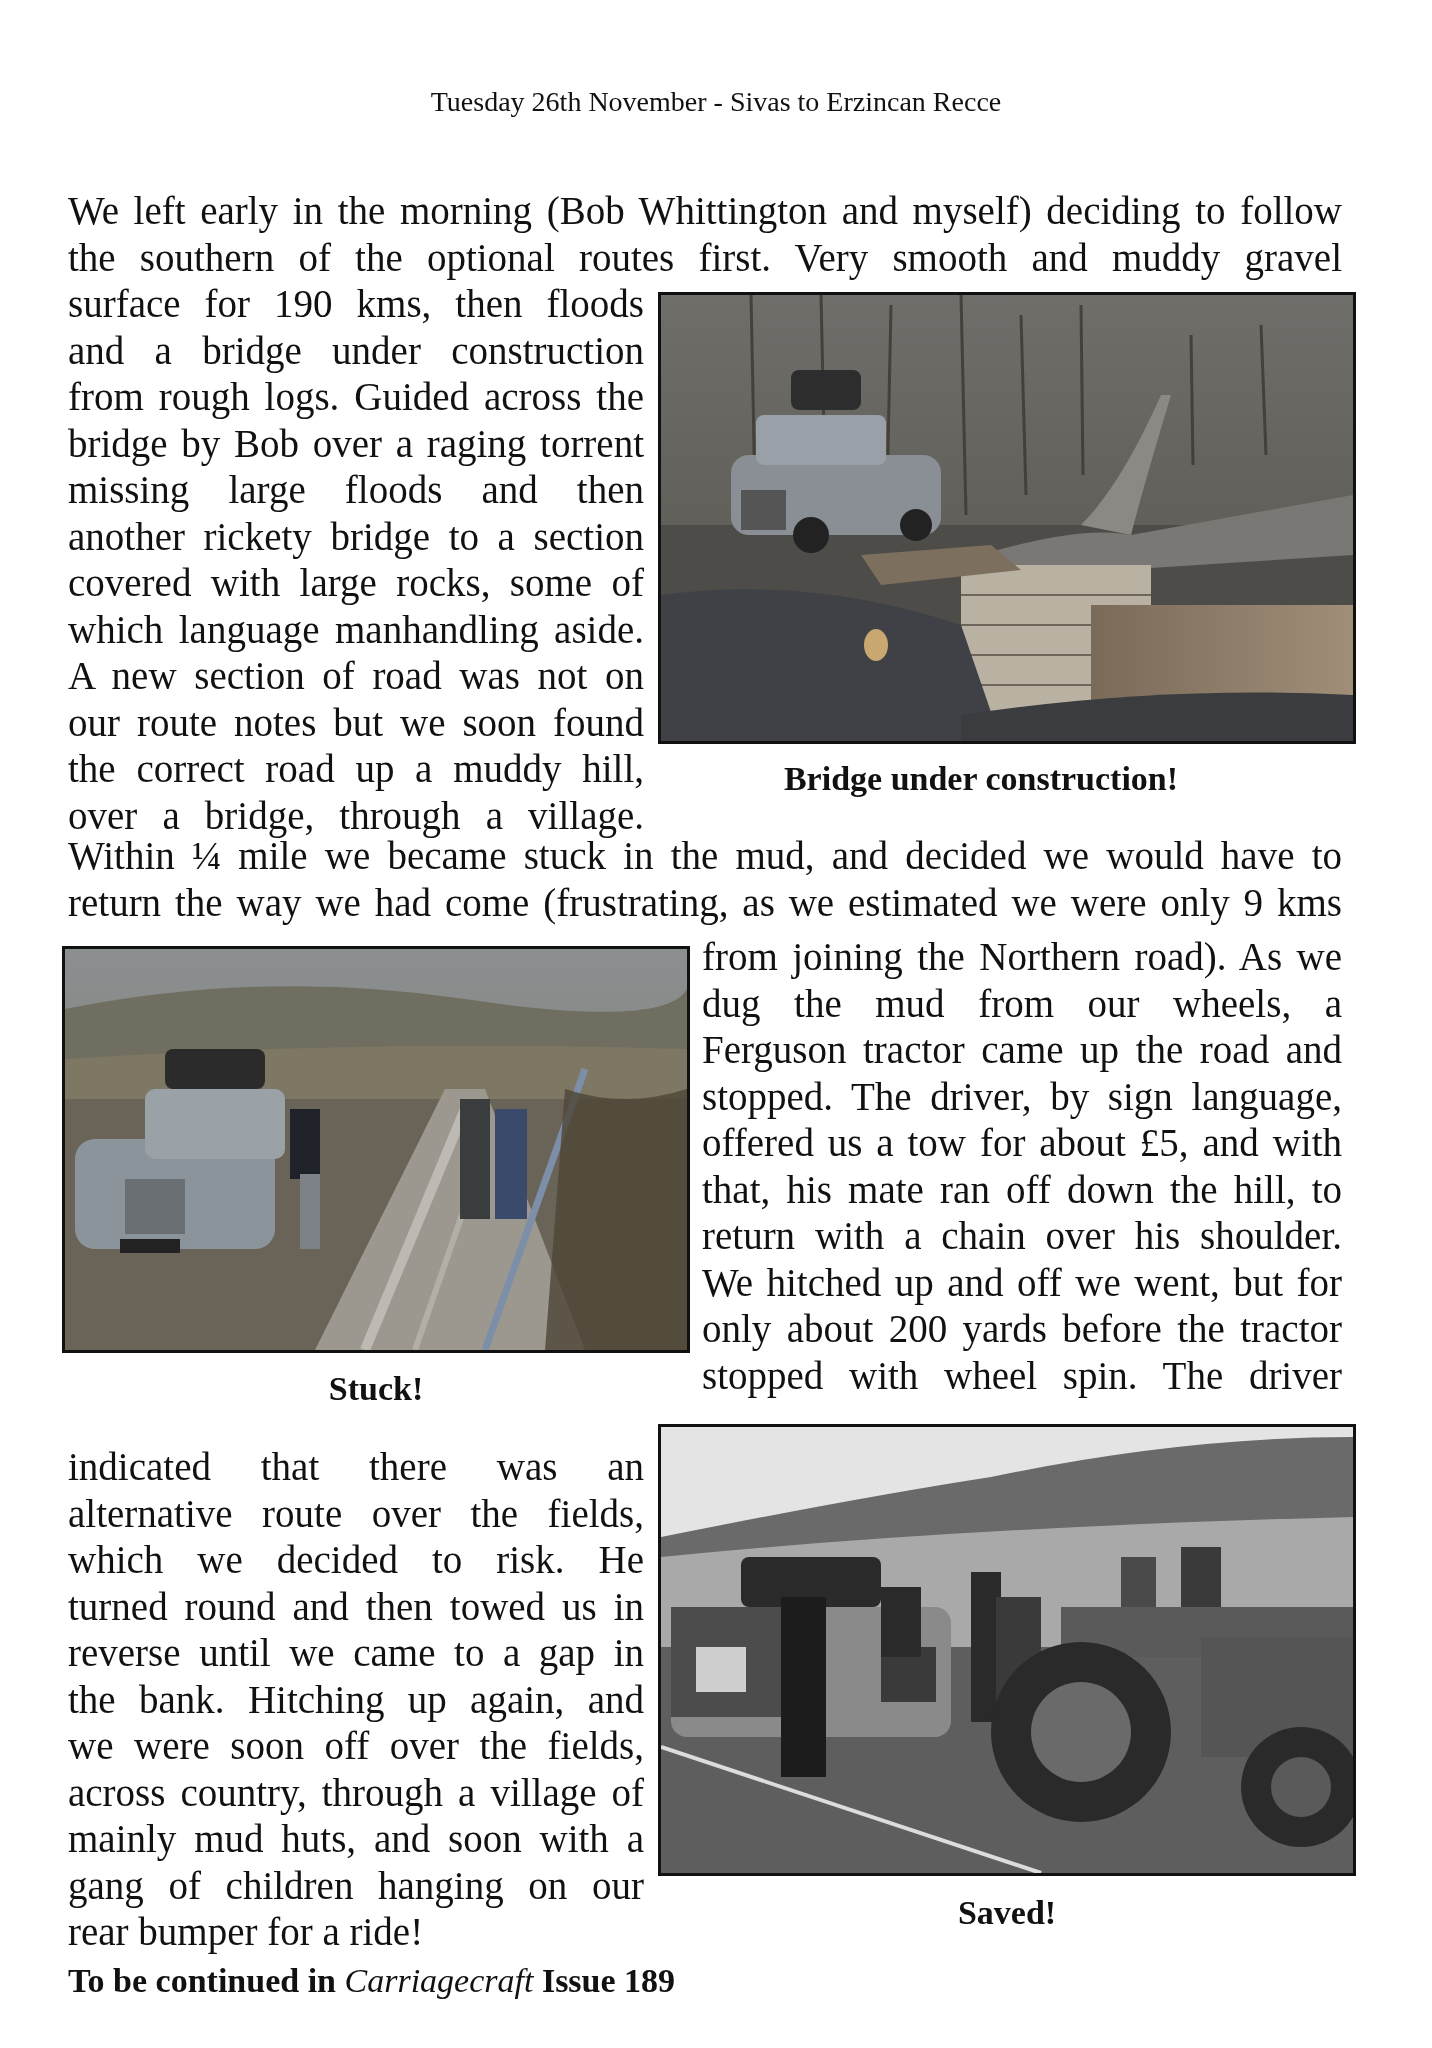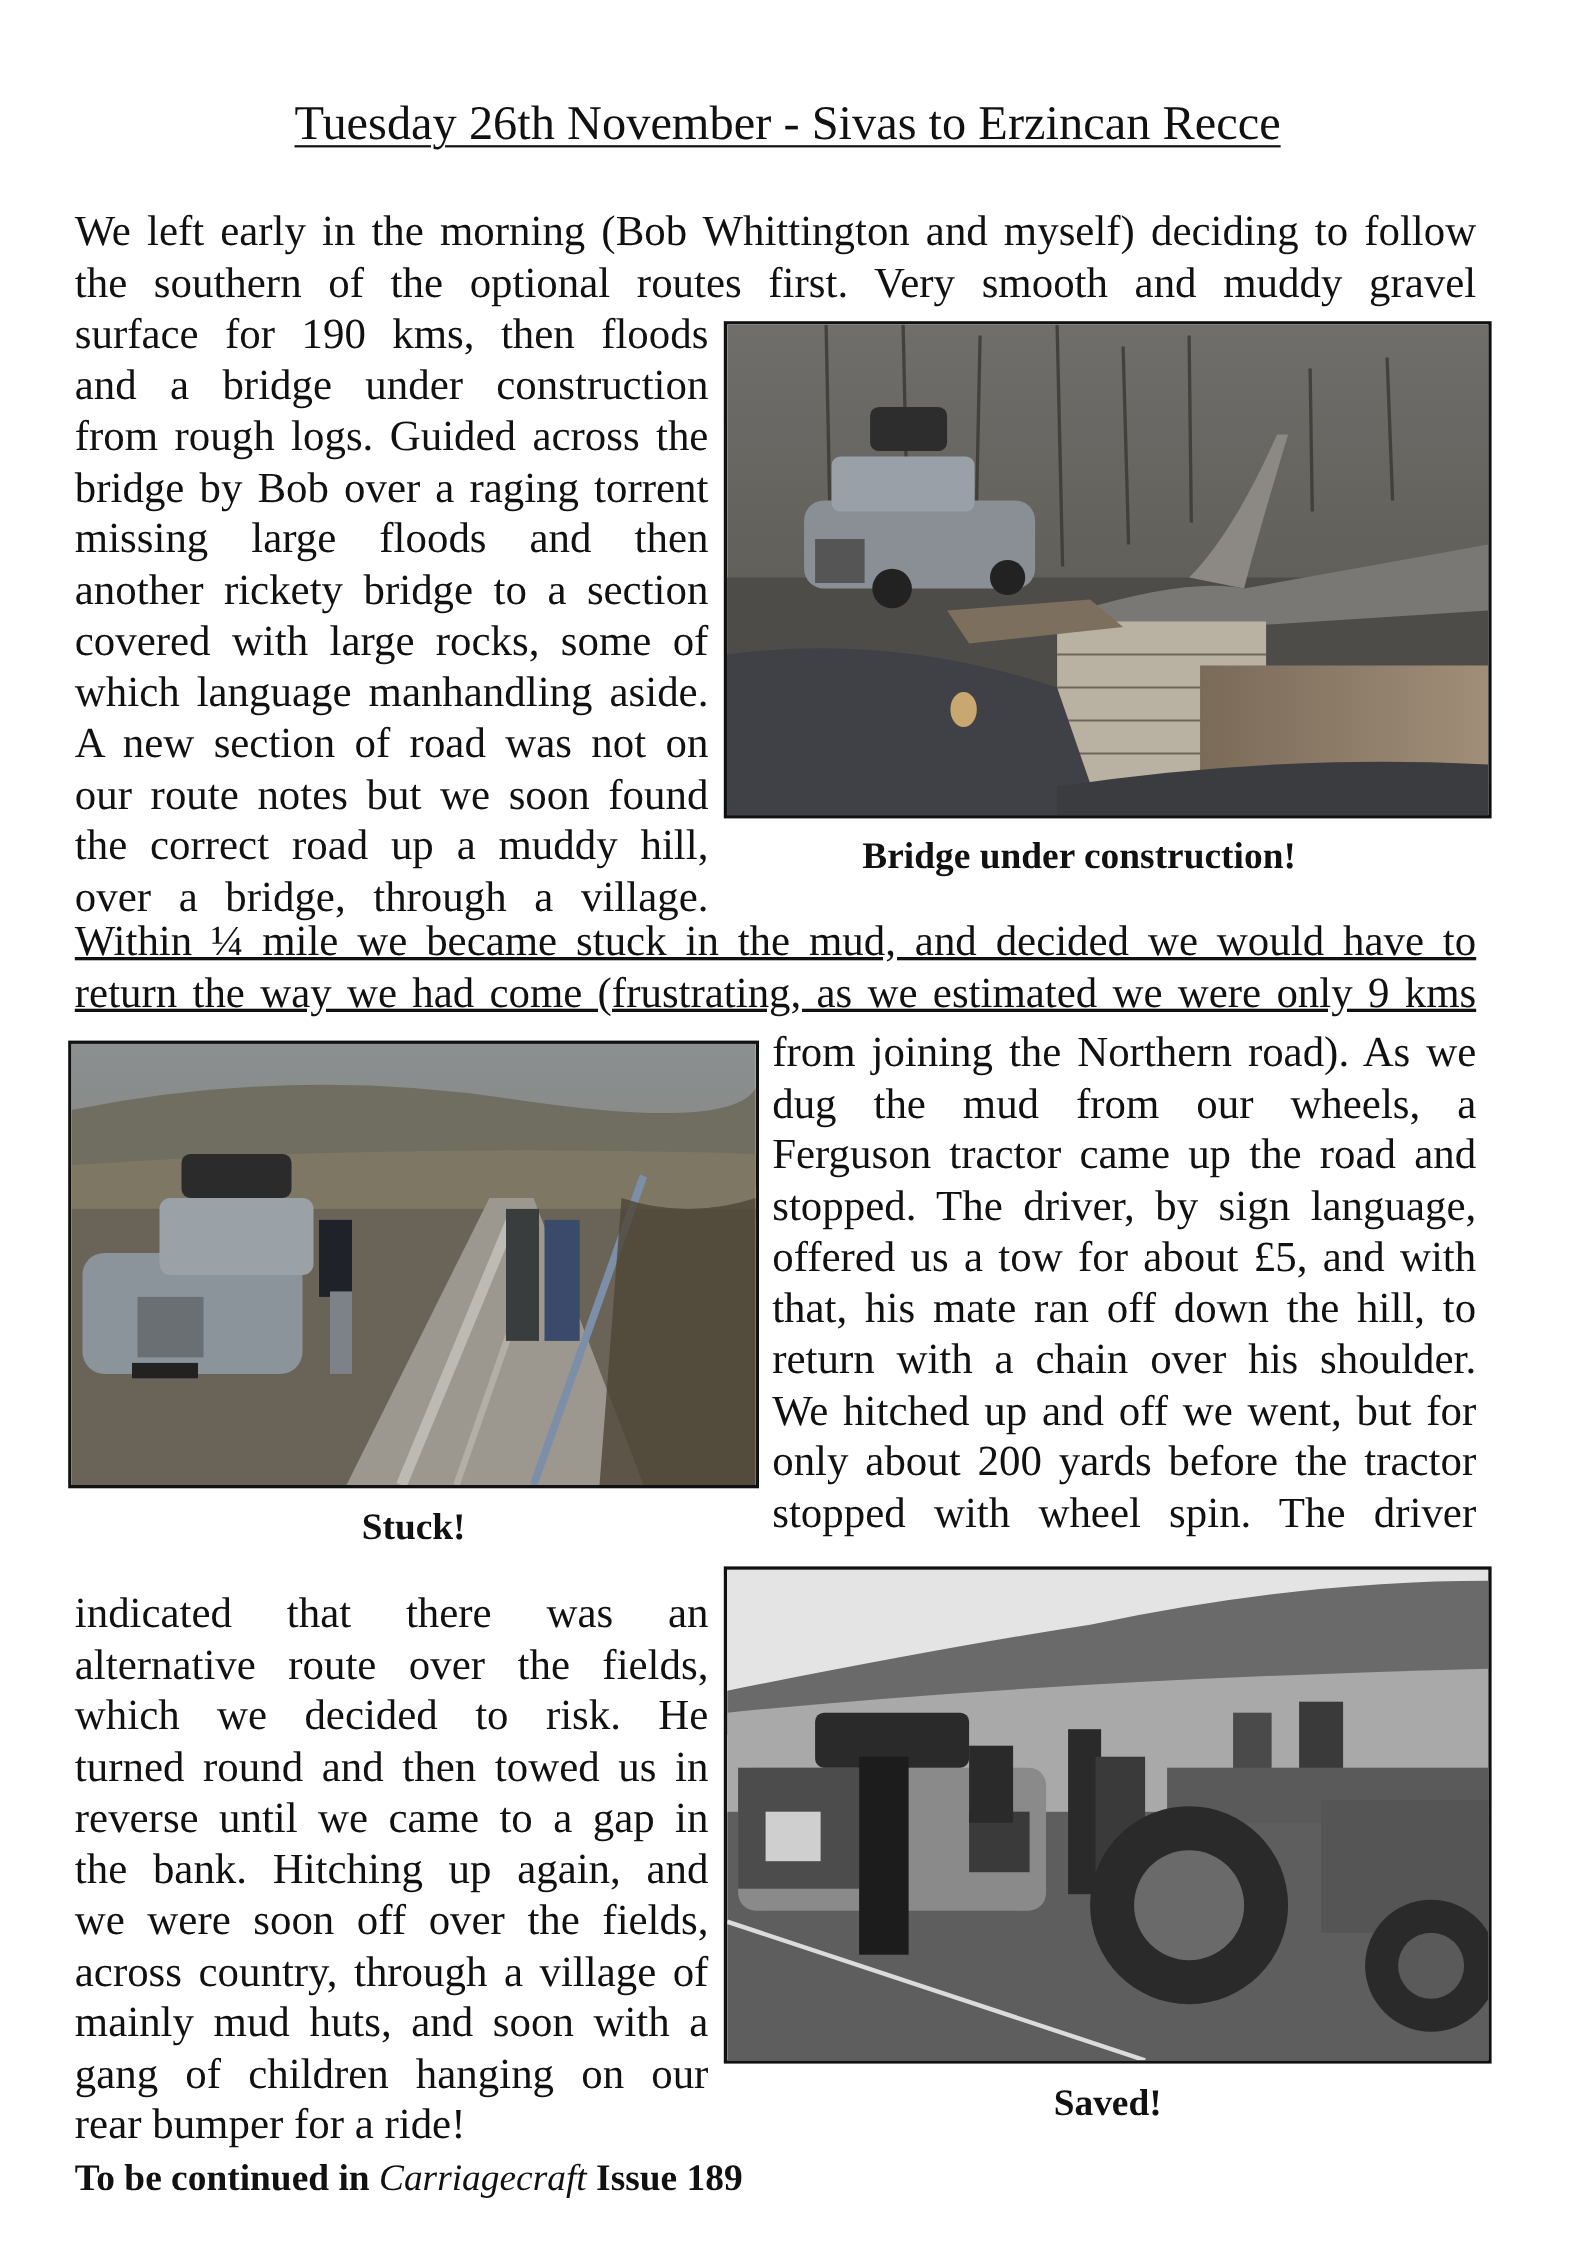--- a/index.html
+++ b/index.html
@@ -1,20 +1,20 @@
 <!DOCTYPE html>
 <html><head>
 <meta charset="utf-8">
 <style>
   html, body { margin: 0; padding: 0; background: #ffffff; }
   body { width: 1432px; height: 2048px; position: relative; overflow: hidden;
          font-family: "Liberation Serif", "DejaVu Serif", serif; color: #111; }
   .abs { position: absolute; }
-  .title { left: 0; width: 1432px; top: 86px; text-align: center; font-size: 44px;
-           text-decoration: underline; text-underline-offset: 6px; text-decoration-thickness: 2px; }
+  .title { left: 0; width: 1432px; top: 86px; text-align: center; font-size: 28px;
+           text-underline-offset: 6px; text-decoration-thickness: 2px; }
   .para { font-size: 39px; line-height: 46.5px; text-align: justify; }
   .line { display: block; text-align: justify; text-align-last: justify; white-space: nowrap; height: 46.5px; }
   .ln { display: block; white-space: nowrap; height: 46.5px; }
   .photo { border: 3px solid #111; box-sizing: border-box; overflow: hidden; }
   .caption { font-weight: bold; font-size: 34px; text-align: center; }
   .footer { font-weight: bold; font-size: 34px; }
   .footer i { font-weight: normal; }
   svg { display: block; }
 </style>
 </head>
@@ -90,21 +90,21 @@
 
     <rect x="430" y="310" width="262" height="110" fill="url(#bwater)"></rect>
 
     <path d="M0 300 Q150 280 300 330 L340 446 L0 446 Z" fill="#3f4146"></path>
     <path d="M300 420 Q500 390 692 400 L692 446 L300 446 Z" fill="#3a3c40"></path>
     <ellipse cx="215" cy="350" rx="12" ry="16" fill="#c8a870"></ellipse>
   </svg>
 </div>
 <div class="abs caption" style="left:632px; top:760px; width:698px;">Bridge under construction!</div>
 
-<div class="abs para" style="left:68px; top:833px; width:1274px;text-decoration:underline;">
+<div class="abs para" style="left:68px; top:833px; width:1274px;">
   <span class="line">Within ¼ mile we became stuck in the mud, and decided we would have to</span>
   <span class="line">return the way we had come (frustrating, as we estimated we were only 9 kms</span>
 </div>
 
 <div class="abs photo" style="left:62px; top:946px; width:628px; height:407px;">
   <svg width="622" height="401" viewBox="0 0 622 401">
     <defs>
       <linearGradient id="ssky" x1="0" y1="0" x2="0" y2="1">
         <stop offset="0" stop-color="#8b8f90"></stop>
           <stop offset="1" stop-color="#7d7a6c"></stop>

